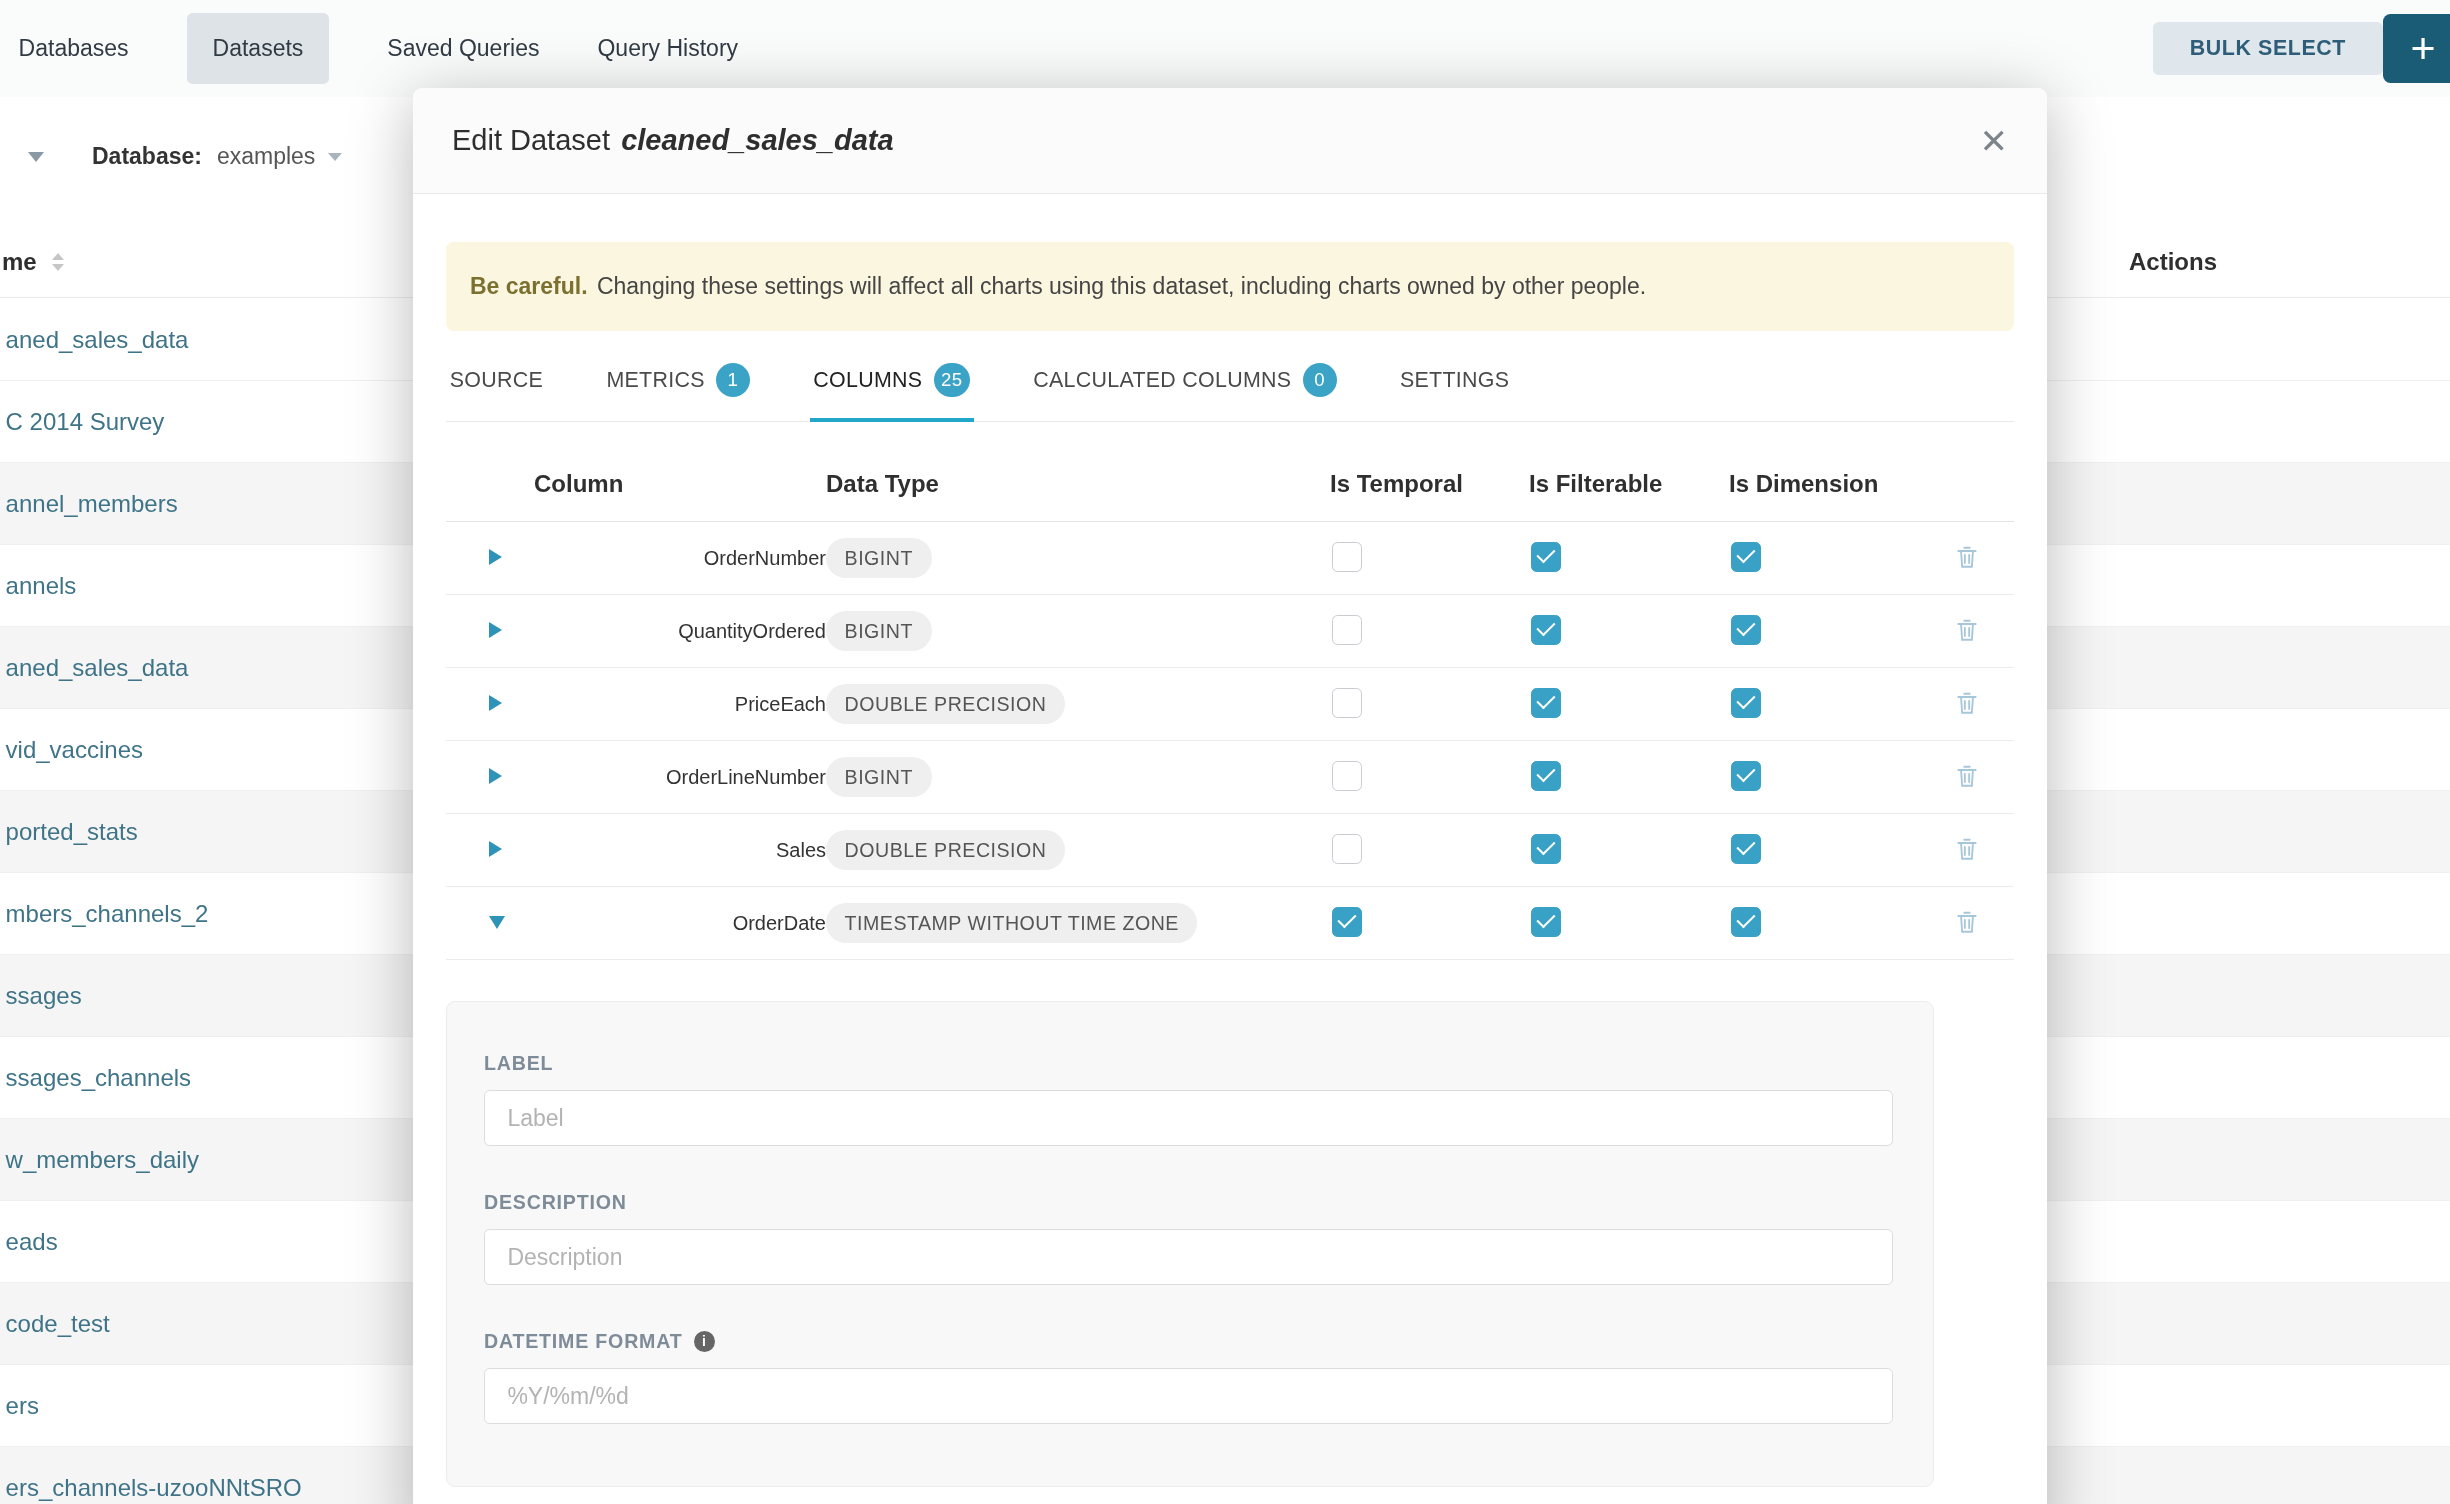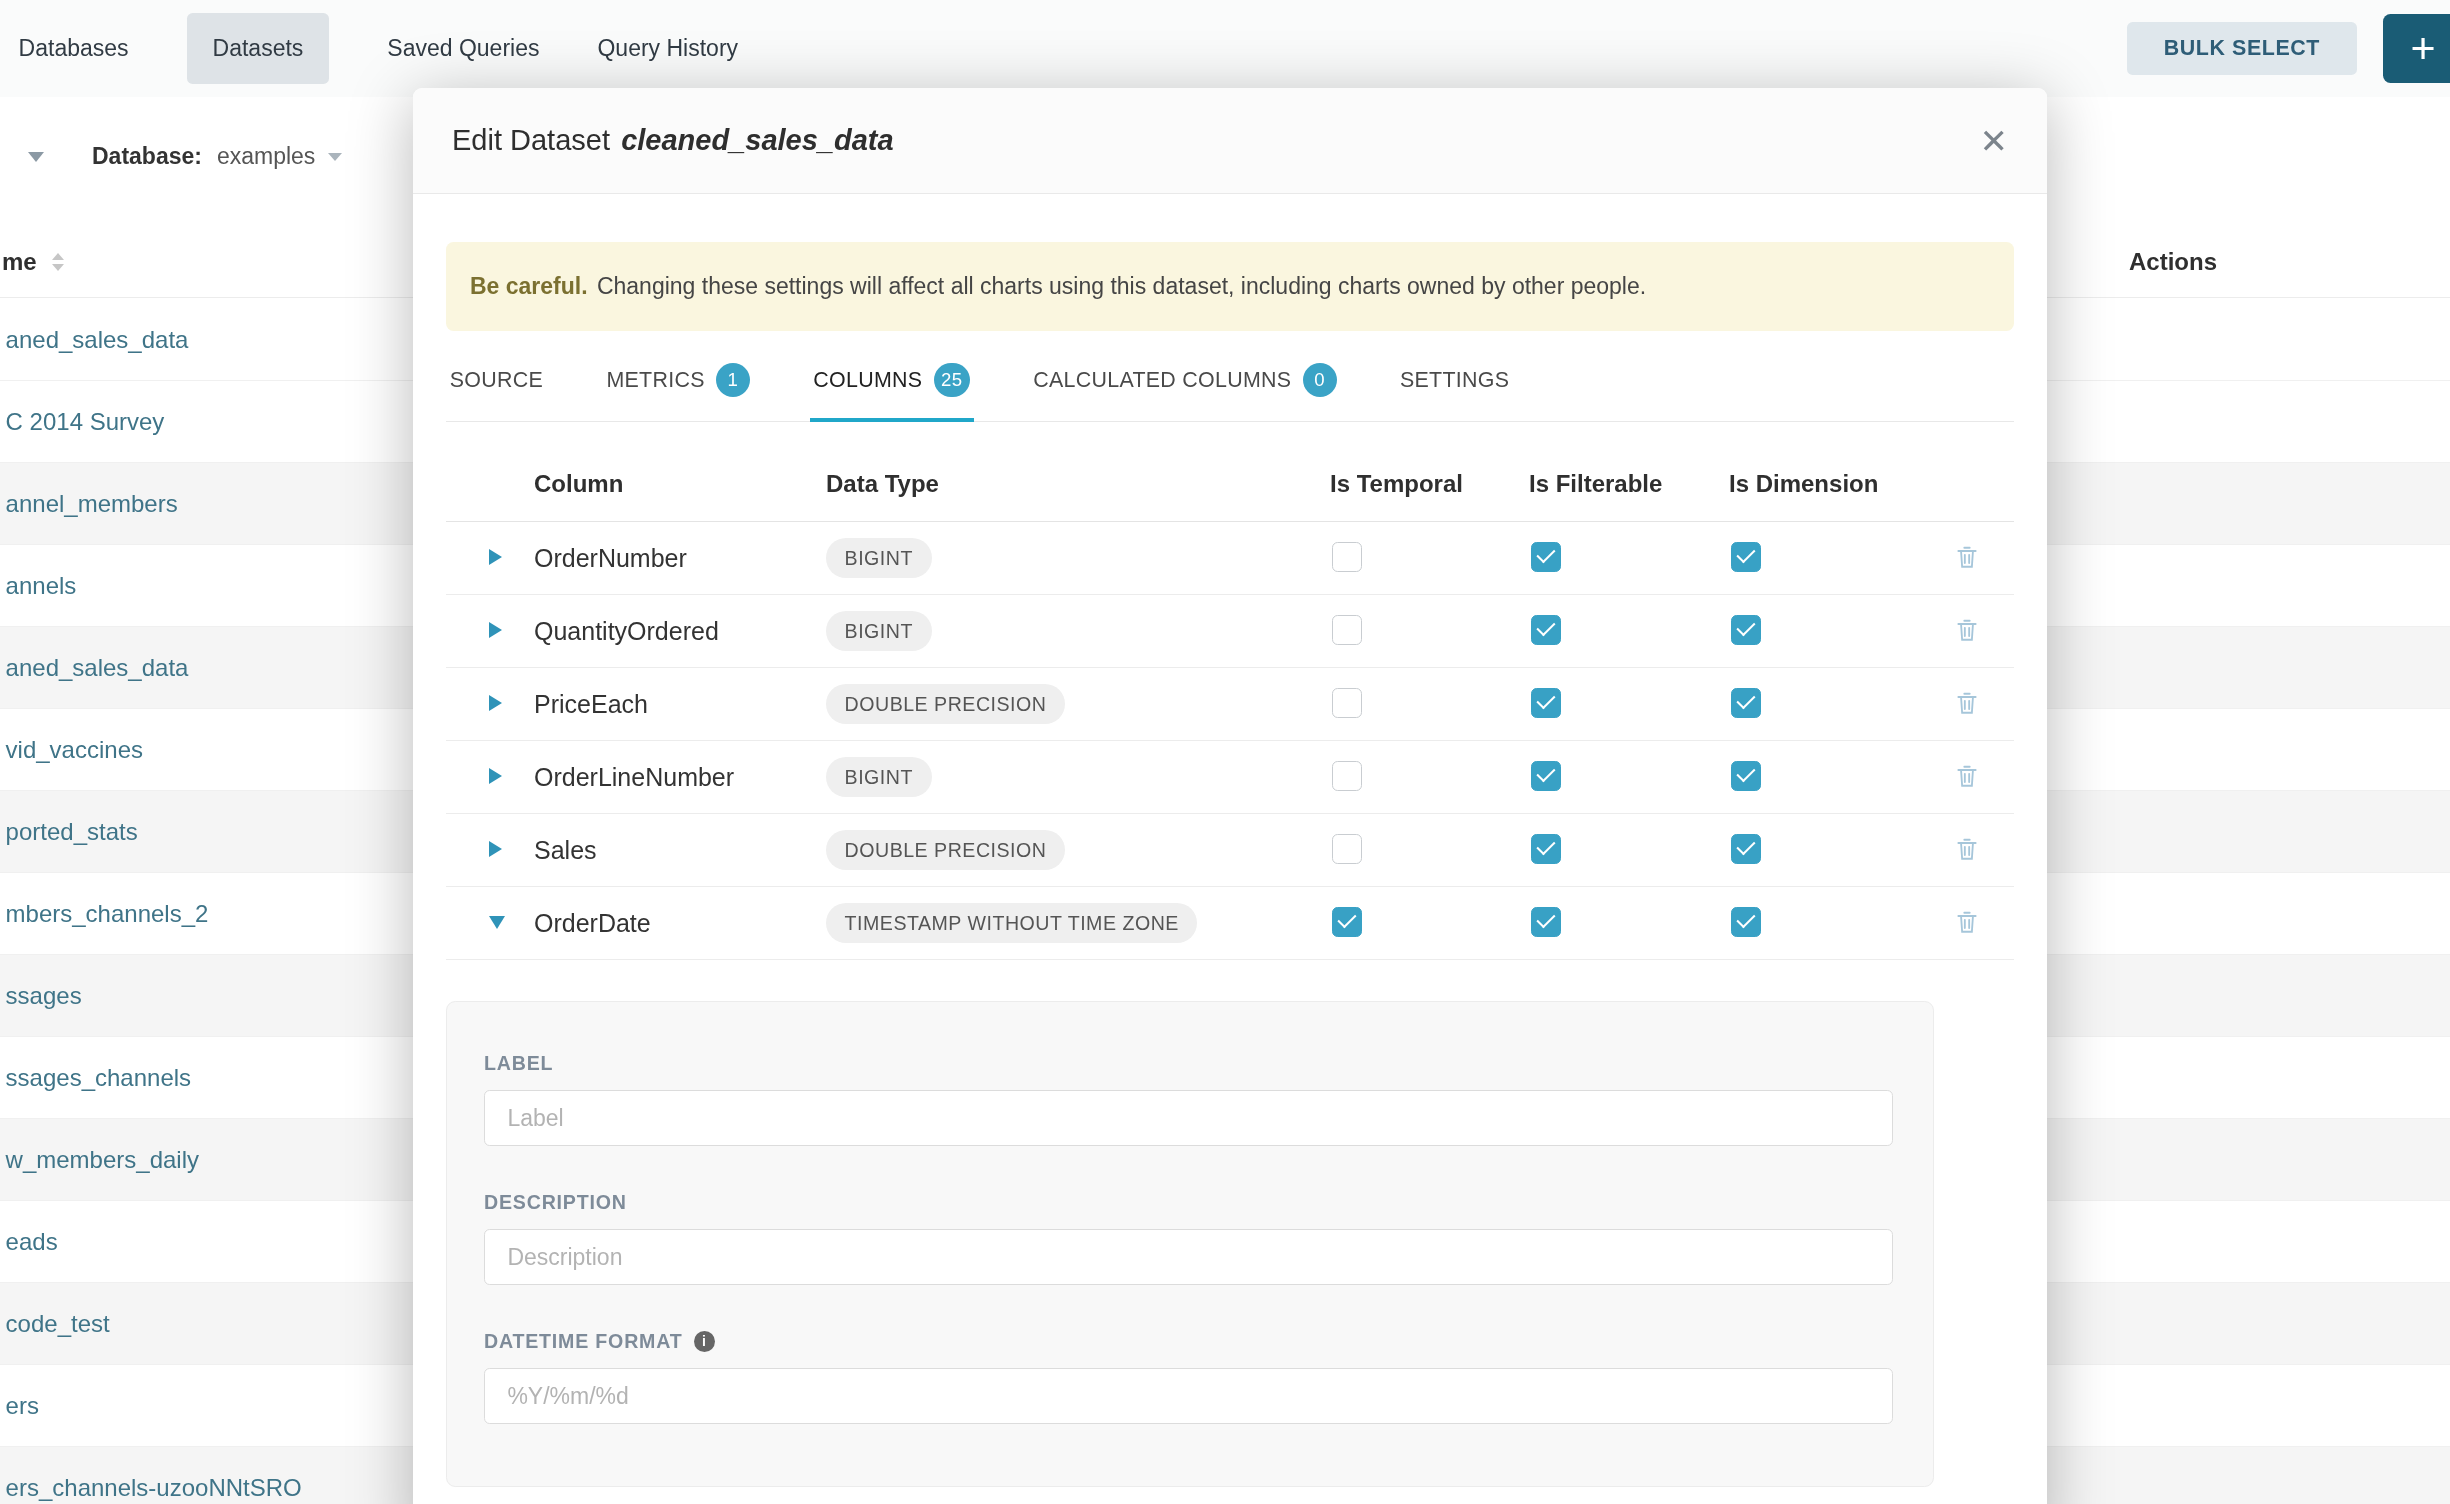--- a/index.html
+++ b/index.html
@@ -17,21 +17,21 @@
     background: #fafbfb; display: flex; align-items: center;
     padding-left: 18.6px; z-index: 5;
   }
   .nav-tabs { display: flex; align-items: center; gap: 58px; }
   .nav-tab { font-size: 23px; color: #313b44; cursor: pointer; white-space: nowrap; }
   .nav-tab.active { background: #dee3e7; padding: 22.4px 26px; border-radius: 5.6px; }
   .nav-right { position: absolute; right: 0; top: 0; height: 97px; display: flex; align-items: center; }
   .bulk-btn {
     height: 53px; padding: 0 37px; background: #dfe7ec; color: #2e5d77;
     font-size: 21.4px; font-weight: 700; letter-spacing: 0.6px;
-    border: none; border-radius: 5.6px; margin-right: 26px;
+    border: none; border-radius: 5.6px; 
     font-family: "Liberation Sans", sans-serif; cursor: pointer;
   }
   .plus-btn {
     width: 80px; height: 69px; background: #1a5c75; color: #fff;
     font-size: 43px; font-weight: 300; border: none; border-radius: 7.5px;
     margin-right: -13px; display: flex; align-items: center; justify-content: center;
     font-family: "Liberation Sans", sans-serif; cursor: pointer;
   }
 
   
@@ -120,21 +120,21 @@
   .caret-cell { padding-left: 43px; }
   .caret {
     display: inline-block; width: 0; height: 0; cursor: pointer;
     border-top: 8.4px solid transparent; border-bottom: 8.4px solid transparent;
     border-left: 13px solid #2f93b8;
   }
   .caret.down {
     border-left: 8.4px solid transparent; border-right: 8.4px solid transparent;
     border-top: 13px solid #2f93b8; border-bottom: none;
   }
-  .cname { font-size: 25px; color: #333; }
+  .cname { font-size: 20px; color: #333; text-align: right; }
   .pill {
     display: inline-block; background: #efefef; color: #555;
     font-size: 19.6px; letter-spacing: 0.5px; padding: 8.4px 18.6px; border-radius: 22.4px;
     white-space: nowrap;
   }
   .cb {
     width: 30px; height: 30px; border: 1.9px solid #c9cdd1; border-radius: 5.6px;
     background: #fff; display: inline-block; position: relative; margin-left: 1.9px; cursor: pointer;
   }
   .cb.checked { background: #38a1c5; border-color: #38a1c5; }

